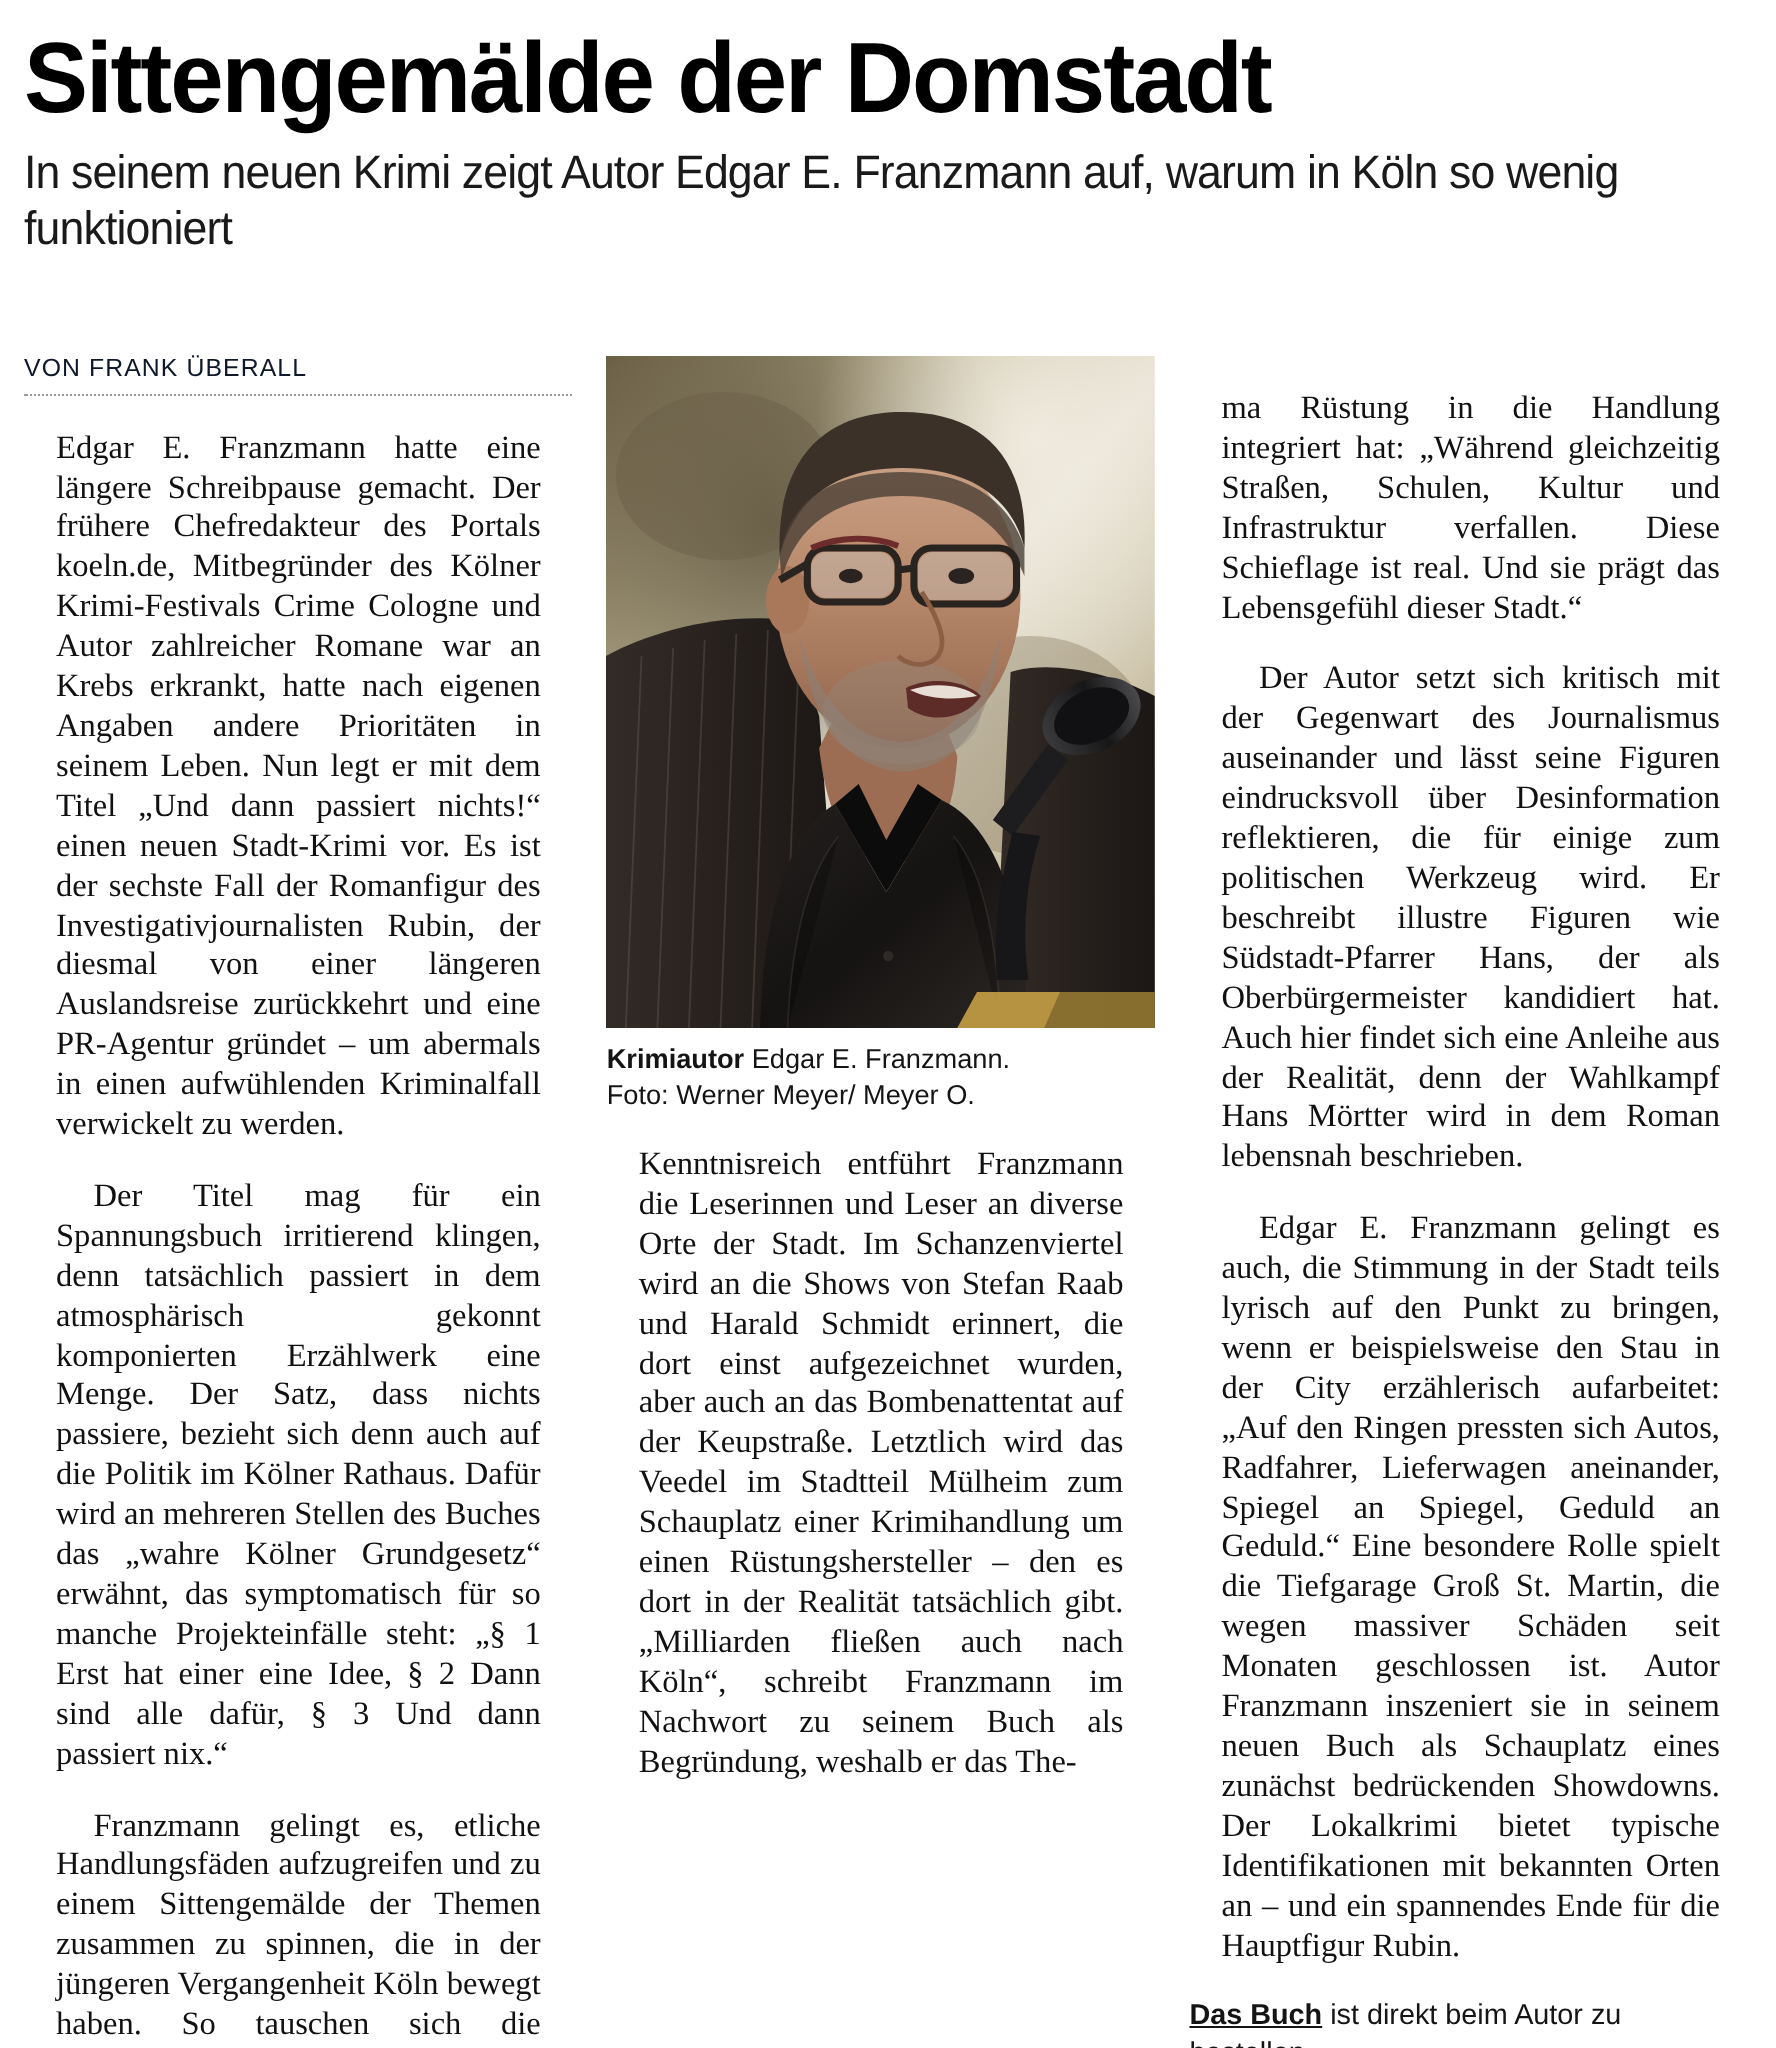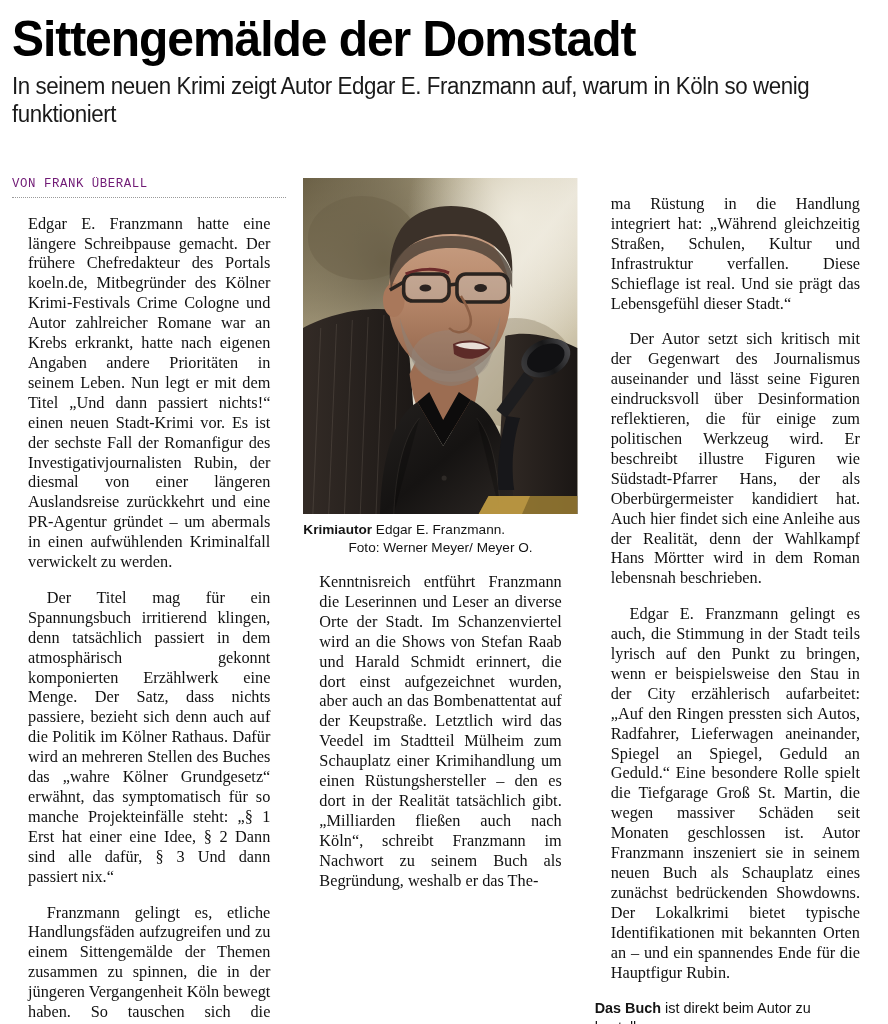--- a/index.html
+++ b/index.html
@@ -57,24 +57,24 @@
     gap: 17px;
   }
   .col {
     width: 278px;
     position: relative;
   }
   .col-3 { width: 285px; }
 
   
   .byline {
-    font-family: Liberation Mono, monospace;
+    font-family: Liberation Sans, sans-serif;
     font-size: 12.4px;
     letter-spacing: 0.55px;
-    color: #701a75;
+    color: #0f172a;
     line-height: 1.1;
     padding-bottom: 5px;
   }
   .dotrule {
     border-top: 1.6px dotted #9a9a9a;
     margin: 0 0 10px 0;
     height: 0;
   }
 
   
@@ -104,32 +104,32 @@
   .caption {
     font-family: "Liberation Sans", sans-serif;
     font-size: 13.6px;
     line-height: 17.5px;
     color: #141414;
     margin: 3px 0 12px 0;
   }
   .caption .lead { font-weight: bold; }
   .caption .credit {
     display: block;
-    text-align: center;
+    text-align: left;
   }
 
   
   .info-block {
     margin-top: 17px;
     font-family: "Liberation Sans", sans-serif;
     font-size: 14.4px;
     line-height: 18.6px;
     color: #141414;
   }
-  .info-block .lead { font-weight: bold; }
+  .info-block .lead { font-weight: bold; text-decoration: underline; }
   .weblink {
     display: block;
     font-family: Liberation Sans, sans-serif;
     font-weight: bold;
     font-size: 14.6px;
     line-height: 19px;
     color: #1b3f62;
     margin-top: 16px;
     text-decoration: none;
   }

